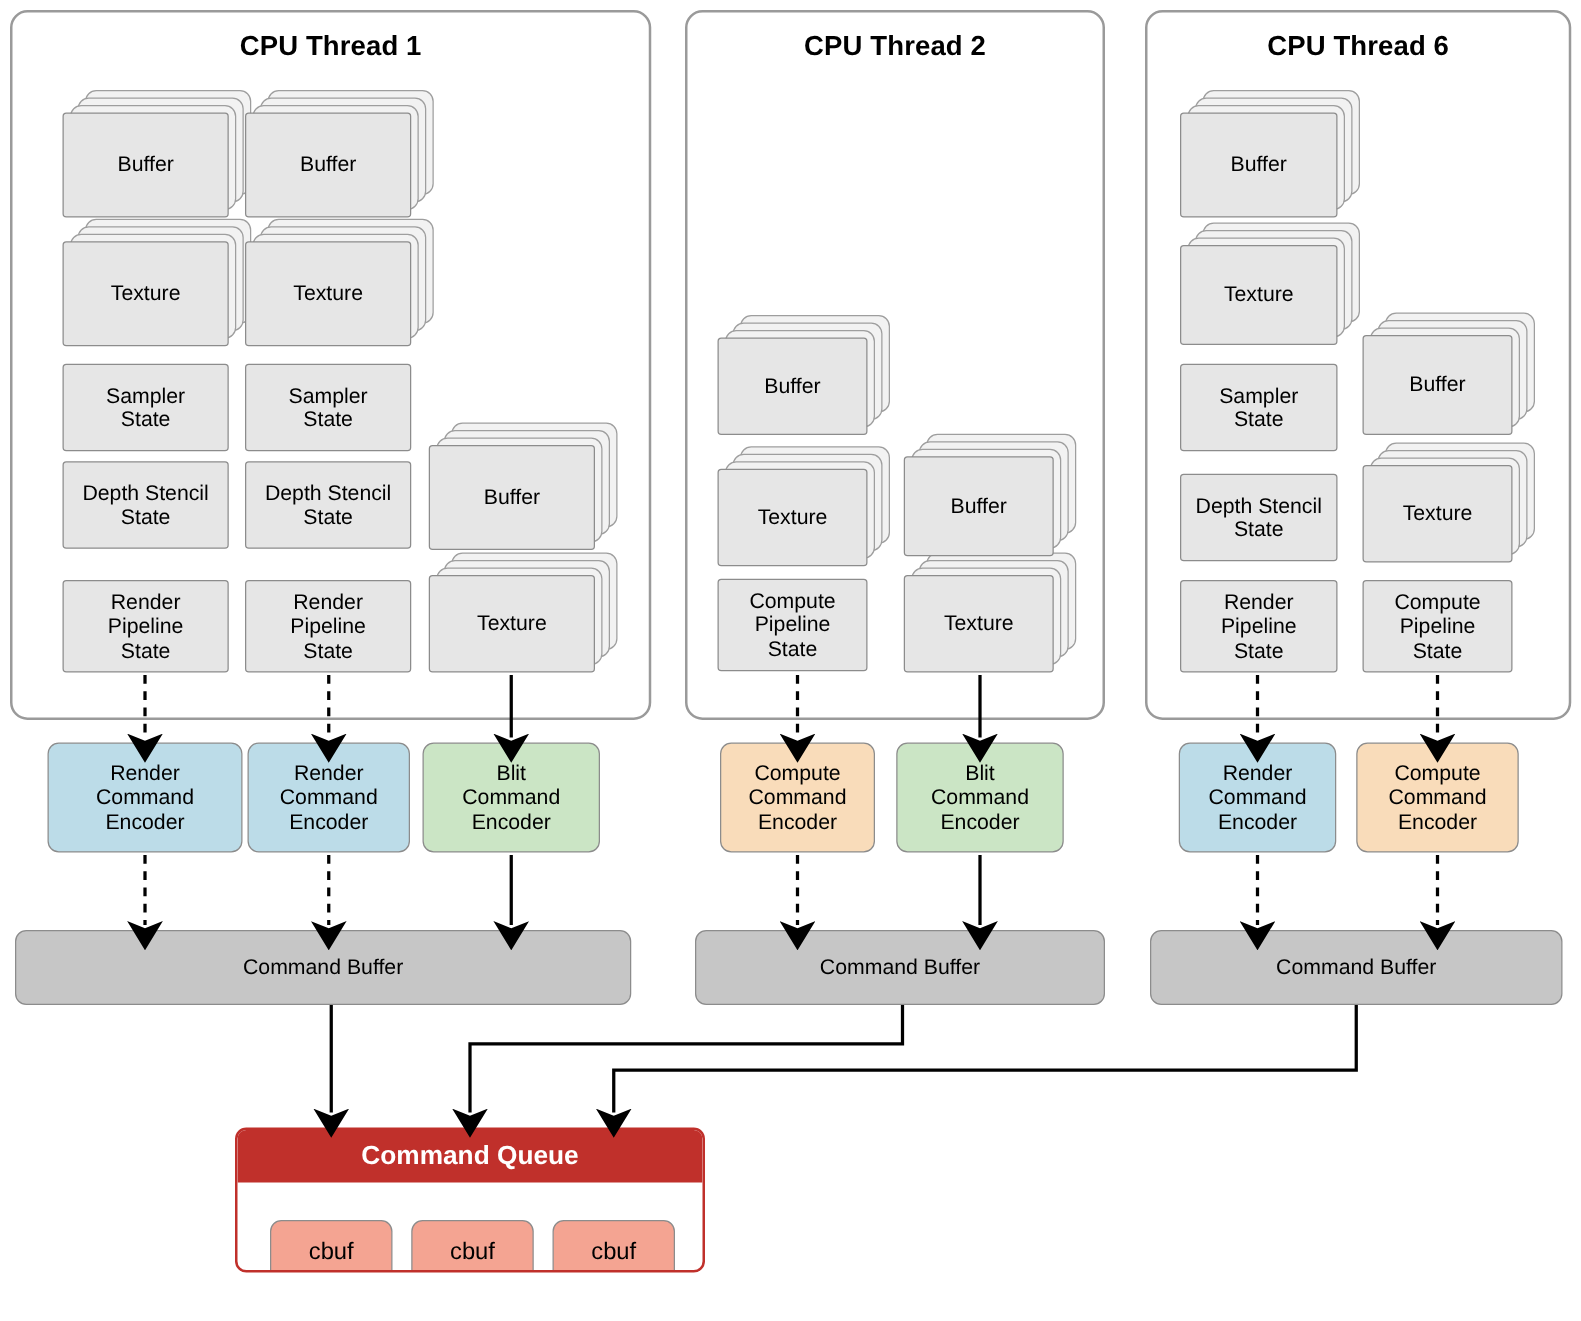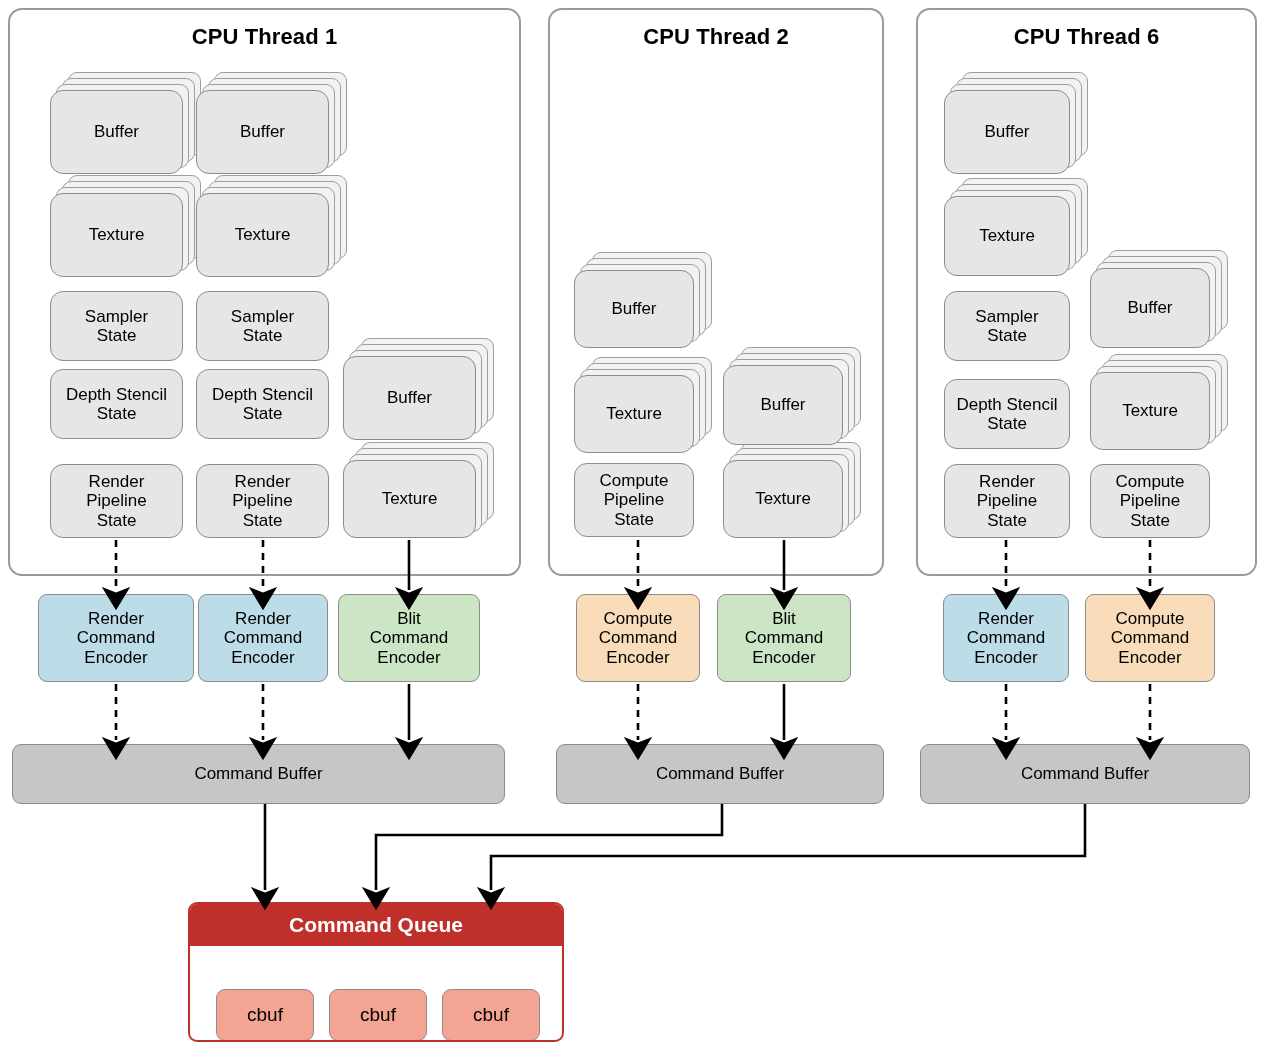--- a/index.html
+++ b/index.html
@@ -47,21 +47,21 @@
   }
   .card .face {
     position: absolute;
     left: 0;
     top: 0;
     right: 0;
     bottom: 0;
     box-sizing: border-box;
     background: #e6e6e6;
     border: 1.6px solid #8c8c8c;
-    border-radius: 13px;
+    border-radius: 3px;
     display: flex;
     align-items: center;
     justify-content: center;
     text-align: center;
     font-size: 17px;
     line-height: 1.12;
     color: #000000;
     z-index: 4;
     padding: 0 3px;
   }
@@ -136,21 +136,20 @@
     position: absolute;
     box-sizing: border-box;
     background: #f4a492;
     border: 1.6px solid #8c8c8c;
     border-radius: 9px;
     display: flex;
     align-items: center;
     justify-content: center;
     font-size: 19px;
     color: #000000;
-    margin-top: 13px;
   }
 
   
   #arrows {
     position: absolute;
     left: 0;
     top: 0;
     width: 1265px;
     height: 1057px;
     pointer-events: none;
@@ -351,21 +350,21 @@
       </div>
       <div class="encoder enc-render" style="left: 943px; top: 594px; width: 126px; height: 88px;">Render
 Command
 Encoder</div>
       <div class="encoder enc-compute" style="left: 1085px; top: 594px; width: 130px; height: 88px;">Compute
 Command
 Encoder</div>
       <div class="cmdbuf" style="left: 920px; top: 744px; width: 330px; height: 60px;">Command Buffer</div>
     </div>
 
-  <div class="queue" id="queue-box" style="left: 188px; top: 902px; width: 376px; height: 140px;">
+  <div class="queue" id="queue-box" style="left: 188px; top: 902px; width: 376px; height: 116px;">
     <div class="queue-header">Command Queue</div>
     <div class="queue-body" id="queue-body">
         <div class="cbuf" style="left: 26px; top: 30px; width: 98px; height: 52px;">cbuf</div>
         <div class="cbuf" style="left: 139px; top: 30px; width: 98px; height: 52px;">cbuf</div>
         <div class="cbuf" style="left: 252px; top: 30px; width: 98px; height: 52px;">cbuf</div>
       </div>
   </div>
 
 </div>
 

